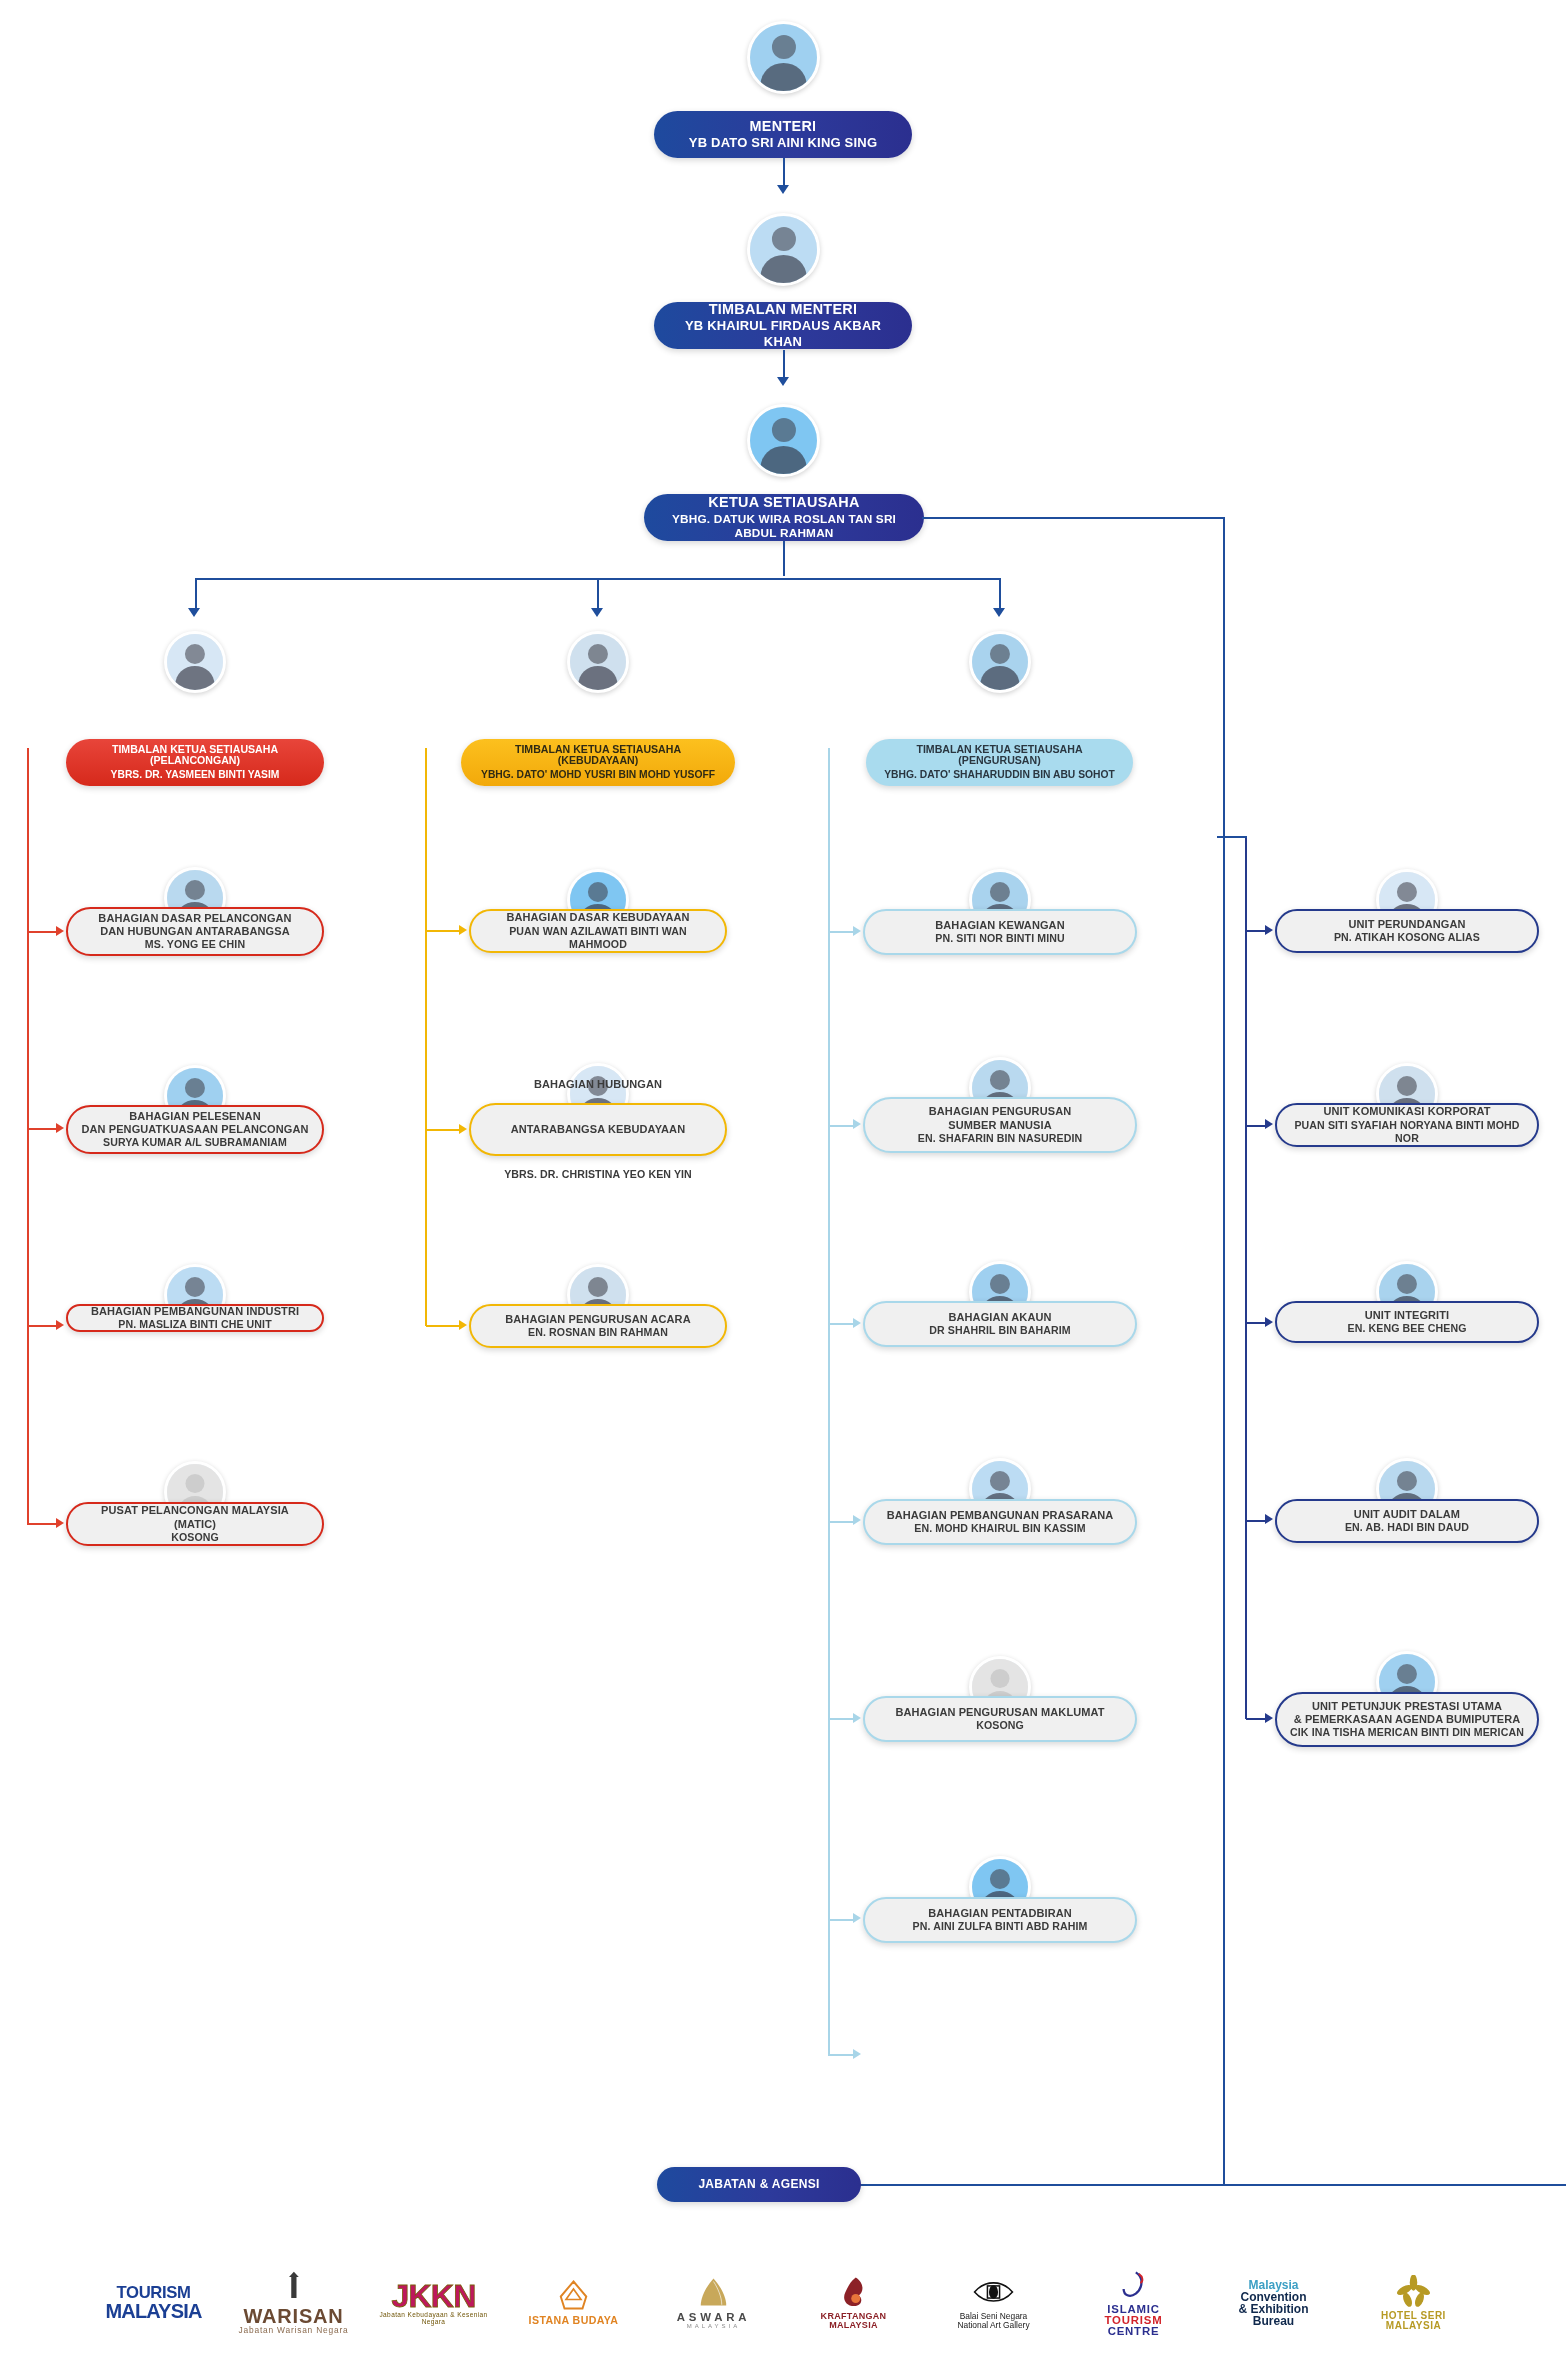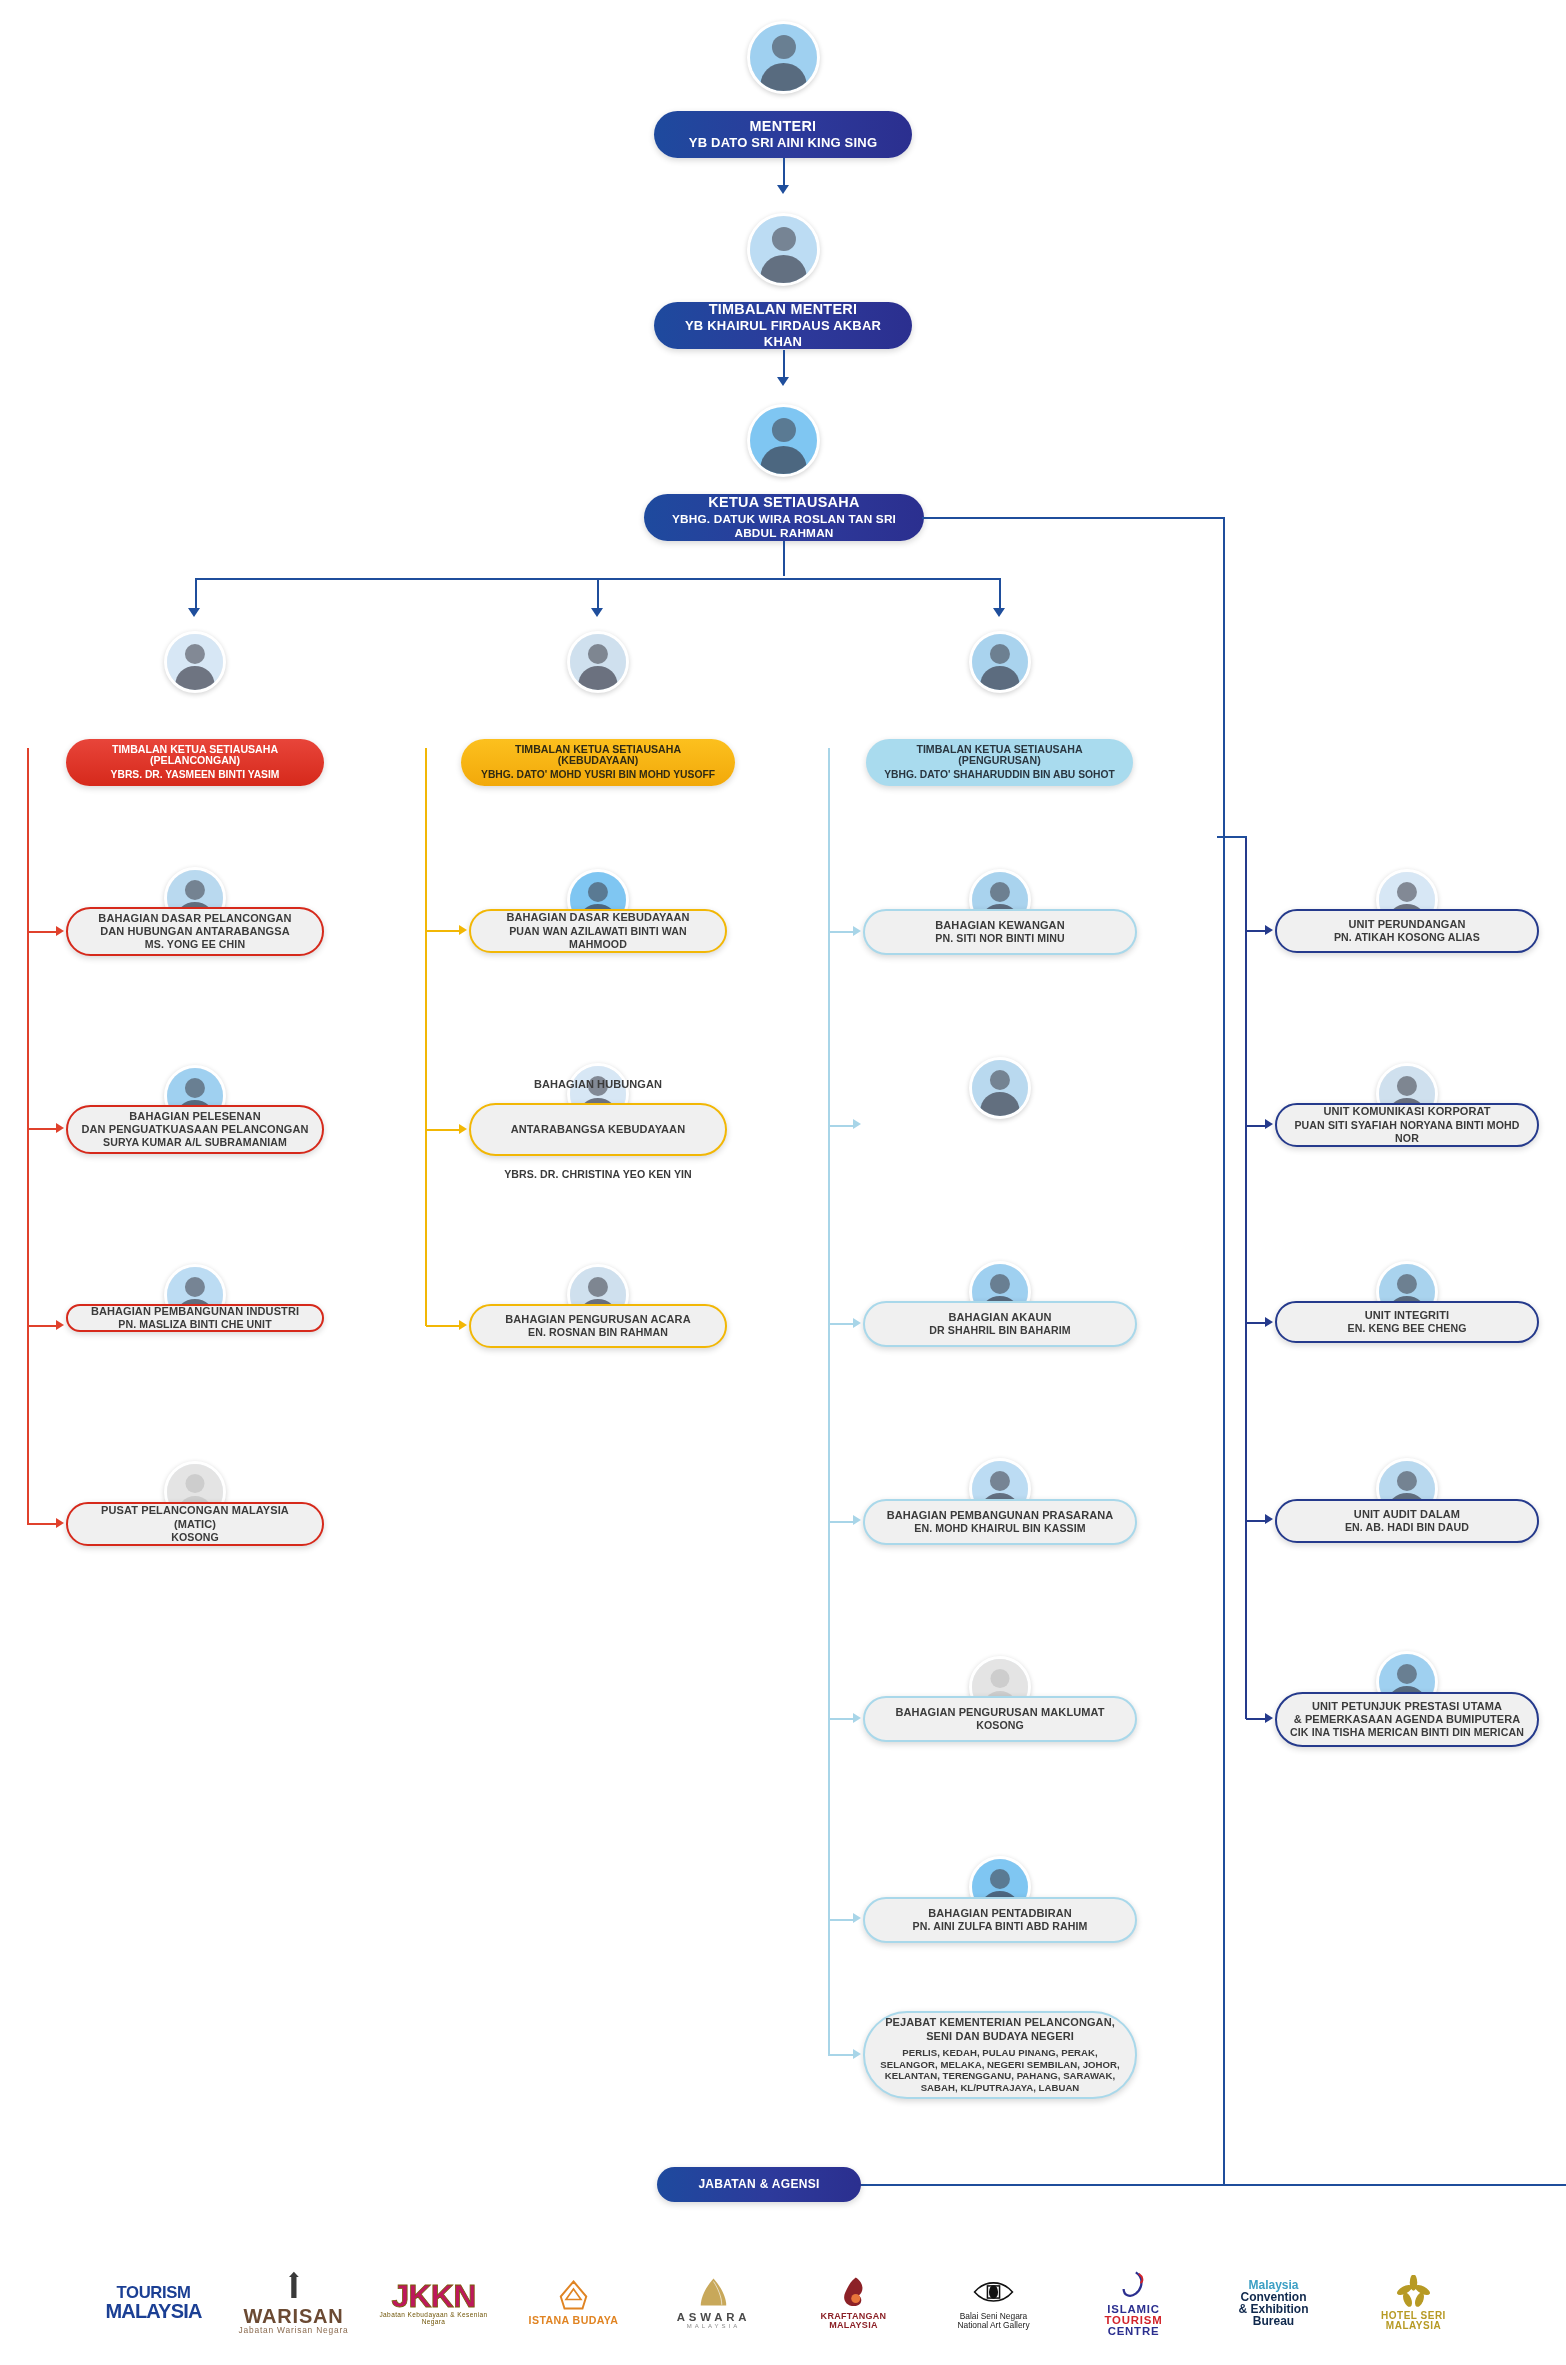--- a/index.html
+++ b/index.html
@@ -332,20 +332,25 @@
       <div class="t2">PN. SITI NOR BINTI MINU</div>
     </div>
     <div class="ln h sky" style="left: 828px; top: 931px; width: 26px; height: 2.3px;"></div>
     <div class="arrow-right sky" style="left: 853px; top: 926px;"></div>
     <div class="avatar" style="left: 969px; top: 1057px; width: 62px; height: 62px;">
       <div class="face" style="background: rgb(185, 217, 239);">
         <div style="position: absolute; left: 50%; top: 17%; width: 36%; height: 36%; transform: translateX(-50%); background: rgba(60, 60, 70, 0.55); border-radius: 50%;"></div>
         <div style="position: absolute; left: 50%; bottom: -12%; width: 70%; height: 54%; transform: translateX(-50%); background: rgba(45, 45, 58, 0.62); border-radius: 50% 50% 0px 0px / 60% 60% 0px 0px;"></div>
       </div>
     </div>
+    <div class="node leaf sky" style="left: 863px; top: 1097px; width: 274px; height: 56px;">
+      <div class="t1">BAHAGIAN PENGURUSAN</div>
+      <div class="t1">SUMBER MANUSIA</div>
+      <div class="t2">EN. SHAFARIN BIN NASUREDIN</div>
+    </div>
     <div class="ln h sky" style="left: 828px; top: 1125px; width: 26px; height: 2.3px;"></div>
     <div class="arrow-right sky" style="left: 853px; top: 1119px;"></div>
     <div class="avatar" style="left: 969px; top: 1261px; width: 62px; height: 62px;">
       <div class="face" style="background: rgb(159, 208, 240);">
         <div style="position: absolute; left: 50%; top: 17%; width: 36%; height: 36%; transform: translateX(-50%); background: rgba(60, 60, 70, 0.55); border-radius: 50%;"></div>
         <div style="position: absolute; left: 50%; bottom: -12%; width: 70%; height: 54%; transform: translateX(-50%); background: rgba(45, 45, 58, 0.62); border-radius: 50% 50% 0px 0px / 60% 60% 0px 0px;"></div>
       </div>
     </div>
     <div class="node leaf sky" style="left: 863px; top: 1301px; width: 274px; height: 46px;">
       <div class="t1">BAHAGIAN AKAUN</div>
@@ -380,25 +385,20 @@
         <div style="position: absolute; left: 50%; bottom: -12%; width: 70%; height: 54%; transform: translateX(-50%); background: rgba(45, 45, 58, 0.62); border-radius: 50% 50% 0px 0px / 60% 60% 0px 0px;"></div>
       </div>
     </div>
     <div class="node leaf sky" style="left: 863px; top: 1897px; width: 274px; height: 46px;">
       <div class="t1">BAHAGIAN PENTADBIRAN</div>
       <div class="t2">PN. AINI ZULFA BINTI ABD RAHIM</div>
     </div>
     <div class="ln h sky" style="left: 828px; top: 1919px; width: 26px; height: 2.3px;"></div>
     <div class="arrow-right sky" style="left: 853px; top: 1913px;"></div>
     <div class="ln v sky" style="left: 828px; top: 748px; width: 2.3px; height: 1172px;"></div>
-    <div class="node leaf sky" style="left: 863px; top: 2011px; width: 274px; height: 88px;">
-      <div class="t1">PEJABAT KEMENTERIAN PELANCONGAN,</div>
-      <div class="t1">SENI DAN BUDAYA NEGERI</div>
-      <div class="t3" style="max-width: 243px;">PERLIS, KEDAH, PULAU PINANG, PERAK, SELANGOR, MELAKA, NEGERI SEMBILAN, JOHOR, KELANTAN, TERENGGANU, PAHANG, SARAWAK, SABAH,  KL/PUTRAJAYA, LABUAN</div>
-    </div>
     <div class="ln h sky" style="left: 828px; top: 2054px; width: 26px; height: 2.3px;"></div>
     <div class="arrow-right sky" style="left: 853px; top: 2049px;"></div>
     <div class="ln v sky" style="left: 828px; top: 1920px; width: 2.3px; height: 135px;"></div>
     <div class="avatar" style="left: 1376px; top: 869px; width: 62px; height: 62px;">
       <div class="face" style="background: rgb(215, 231, 245);">
         <div style="position: absolute; left: 50%; top: 17%; width: 36%; height: 36%; transform: translateX(-50%); background: rgba(60, 60, 70, 0.55); border-radius: 50%;"></div>
         <div style="position: absolute; left: 50%; bottom: -12%; width: 70%; height: 54%; transform: translateX(-50%); background: rgba(45, 45, 58, 0.62); border-radius: 50% 50% 0px 0px / 60% 60% 0px 0px;"></div>
       </div>
     </div>
     <div class="node leaf navy" style="left: 1275px; top: 909px; width: 264px; height: 44px;">

